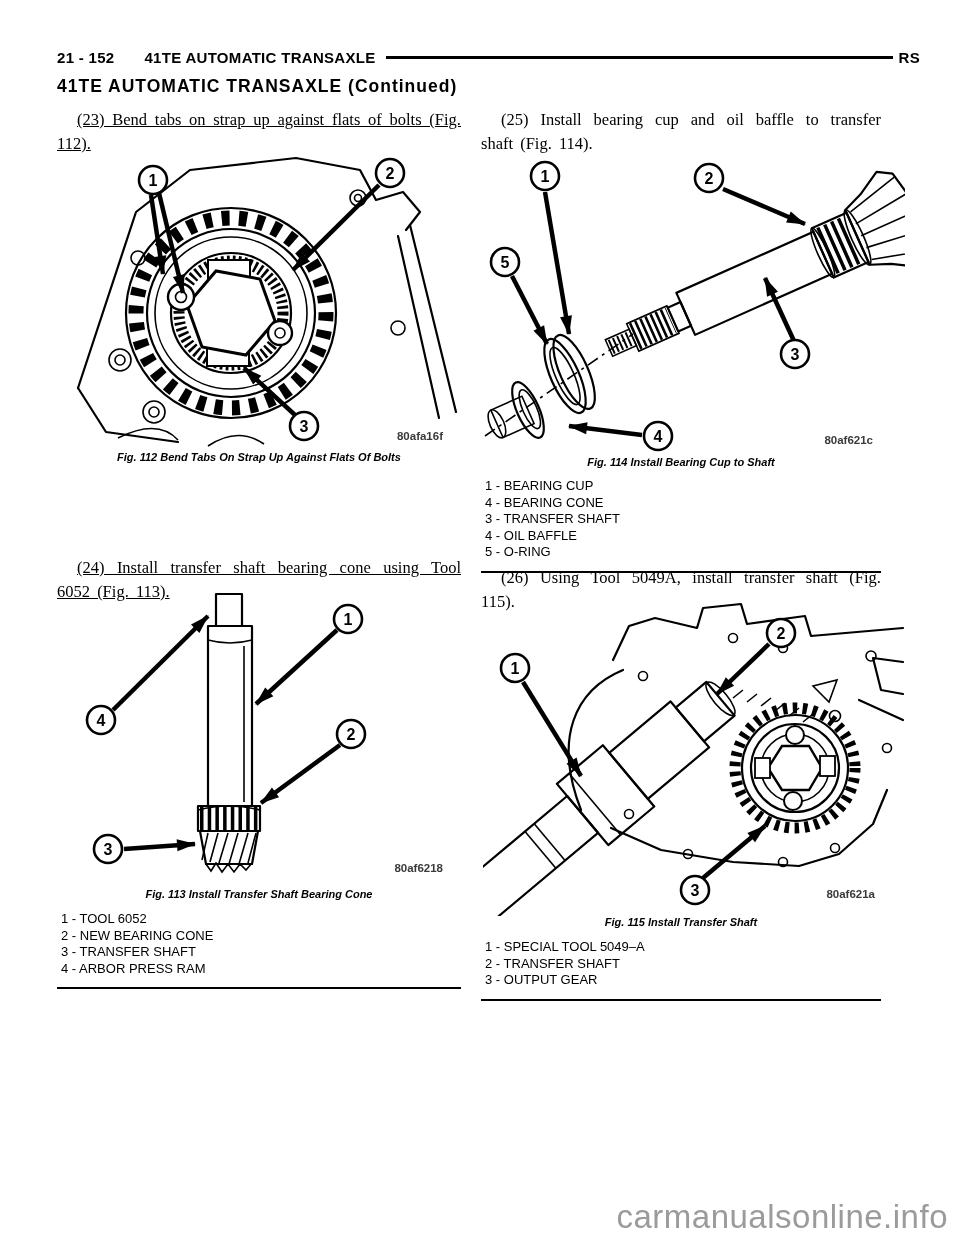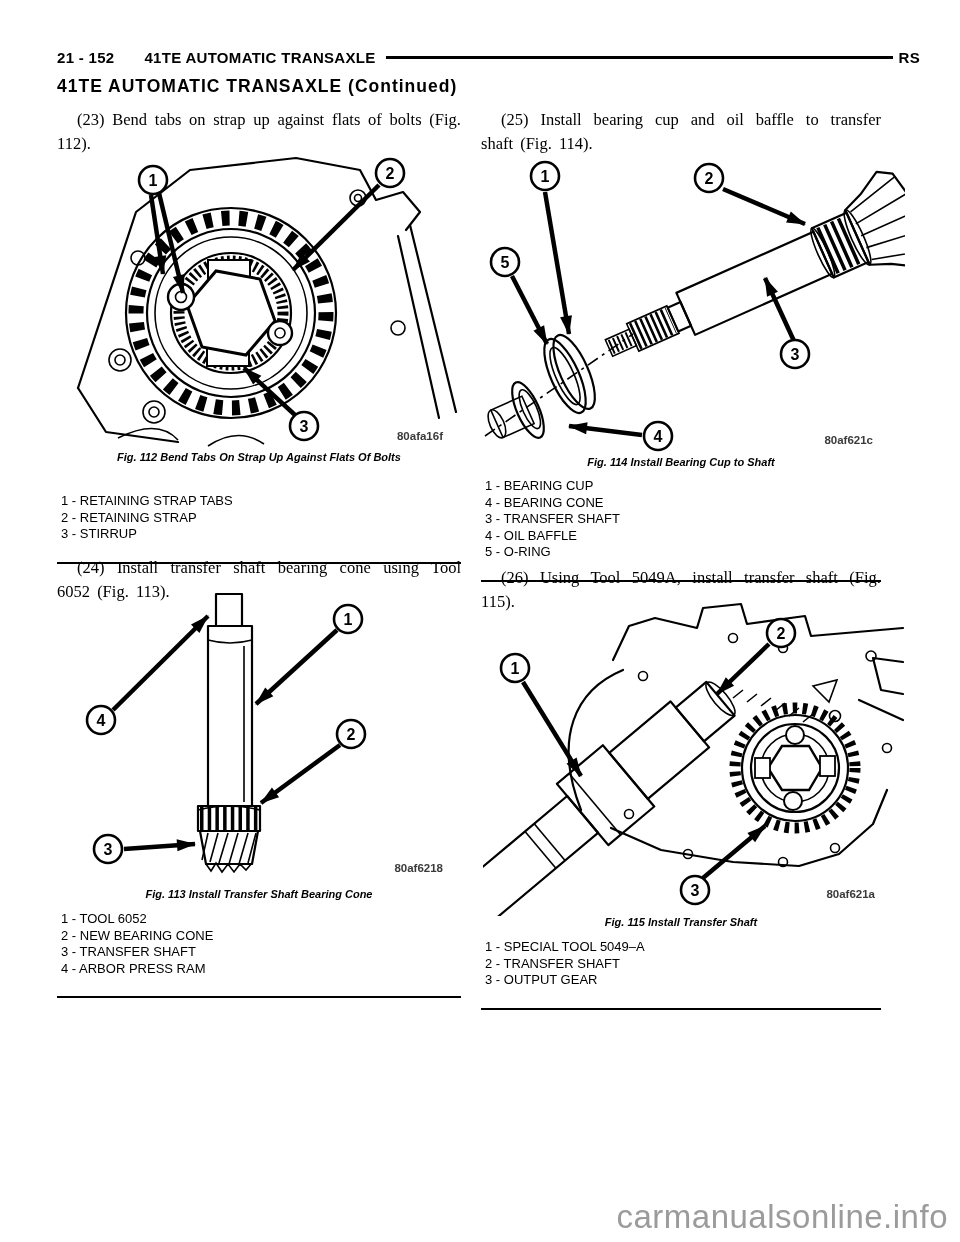--- a/index.html
+++ b/index.html
@@ -6,28 +6,28 @@
   #page{position:relative;width:960px;height:1242px;background:#ffffff;overflow:hidden;
         font-family:"Liberation Serif",serif;color:#000;}
   .hdr{position:absolute;top:42px;left:57px;width:863px;display:flex;align-items:center;
        font-family:"Liberation Sans",sans-serif;font-weight:bold;font-size:15px;letter-spacing:.3px;margin-top:7px;}
   .hdr .pgnum{margin-right:30px;}
   .hdr .rule{flex:1;height:3px;background:#000;margin:0 6px 0 10px;}
   .subhdr{position:absolute;top:76px;left:57px;font-family:"Liberation Sans",sans-serif;
           font-weight:bold;font-size:17.5px;letter-spacing:1px;}
   .para{position:absolute;font-size:16.5px;line-height:1.45;text-align:justify;
         text-indent:20px;word-spacing:3px;}
-  .p-l{left:57px;width:404px;}
+  .p-l{left:57px;width:404px;text-decoration:underline;}
   .p-r{left:481px;width:400px;}
   .figwrap{position:absolute;}
   .caption{position:absolute;text-align:center;font-family:"Liberation Sans",sans-serif;
            font-weight:bold;font-style:italic;font-size:11px;line-height:1.25;}
   .caption .inner{display:inline-block;max-width:362px;}
   .legend{position:absolute;font-family:"Liberation Sans",sans-serif;font-size:13px;
-          line-height:1.12;border-bottom:2px solid #000;padding-bottom:18px;}
+          line-height:1.12;border-bottom:2px solid #000;padding-bottom:9px;}
   .legend div{margin:0 0 2px 4px;}
   .watermark{position:absolute;top:1198px;right:12px;font-family:"Liberation Sans",sans-serif;
              font-size:33px;color:#9b9b9b;letter-spacing:.5px;text-align:center;}
   svg{display:block;}
   svg .ln{stroke:#000;fill:none;stroke-width:2.2;stroke-linecap:round;stroke-linejoin:round;}
   svg .thin{stroke:#000;fill:none;stroke-width:1.6;}
   svg .wfill{fill:#fff;stroke:#000;}
   svg .arrow{stroke:#000;stroke-width:4.5;fill:none;}
   svg .co{fill:#fff;stroke:#000;stroke-width:2.6;}
   svg .cot{font-family:"Liberation Sans",sans-serif;font-weight:bold;font-size:16px;
@@ -114,25 +114,20 @@
         </g>
       <g>
           <circle class="co" cx="246" cy="276" r="14"></circle>
           <text class="cot" x="246" y="282">3</text>
         </g>
       <text class="code" x="385" y="290">80afa16f</text>
     </svg>
   </div>
   <div class="caption" style="top:451px;left:57px;width:404px">
     <span class="inner">Fig. 112 Bend Tabs On Strap Up Against Flats Of Bolts</span>
-  </div>
-  <div class="legend" style="top:494px;left:57px;width:404px">
-    <div>1 - RETAINING STRAP TABS</div>
-    <div>2 - RETAINING STRAP</div>
-    <div>3 - STIRRUP</div>
   </div>
 
   <div class="figwrap" style="top:592px;left:58px">
     <svg width="402" height="288" viewBox="0 0 402 288">
       <defs>
         <marker id="ah113" markerWidth="24" markerHeight="18" refX="20" refY="8" orient="auto" markerUnits="userSpaceOnUse">
           <path d="M2,2 L21,8 L2,14 z" fill="#000"></path>
         </marker>
       </defs>
       <g>

